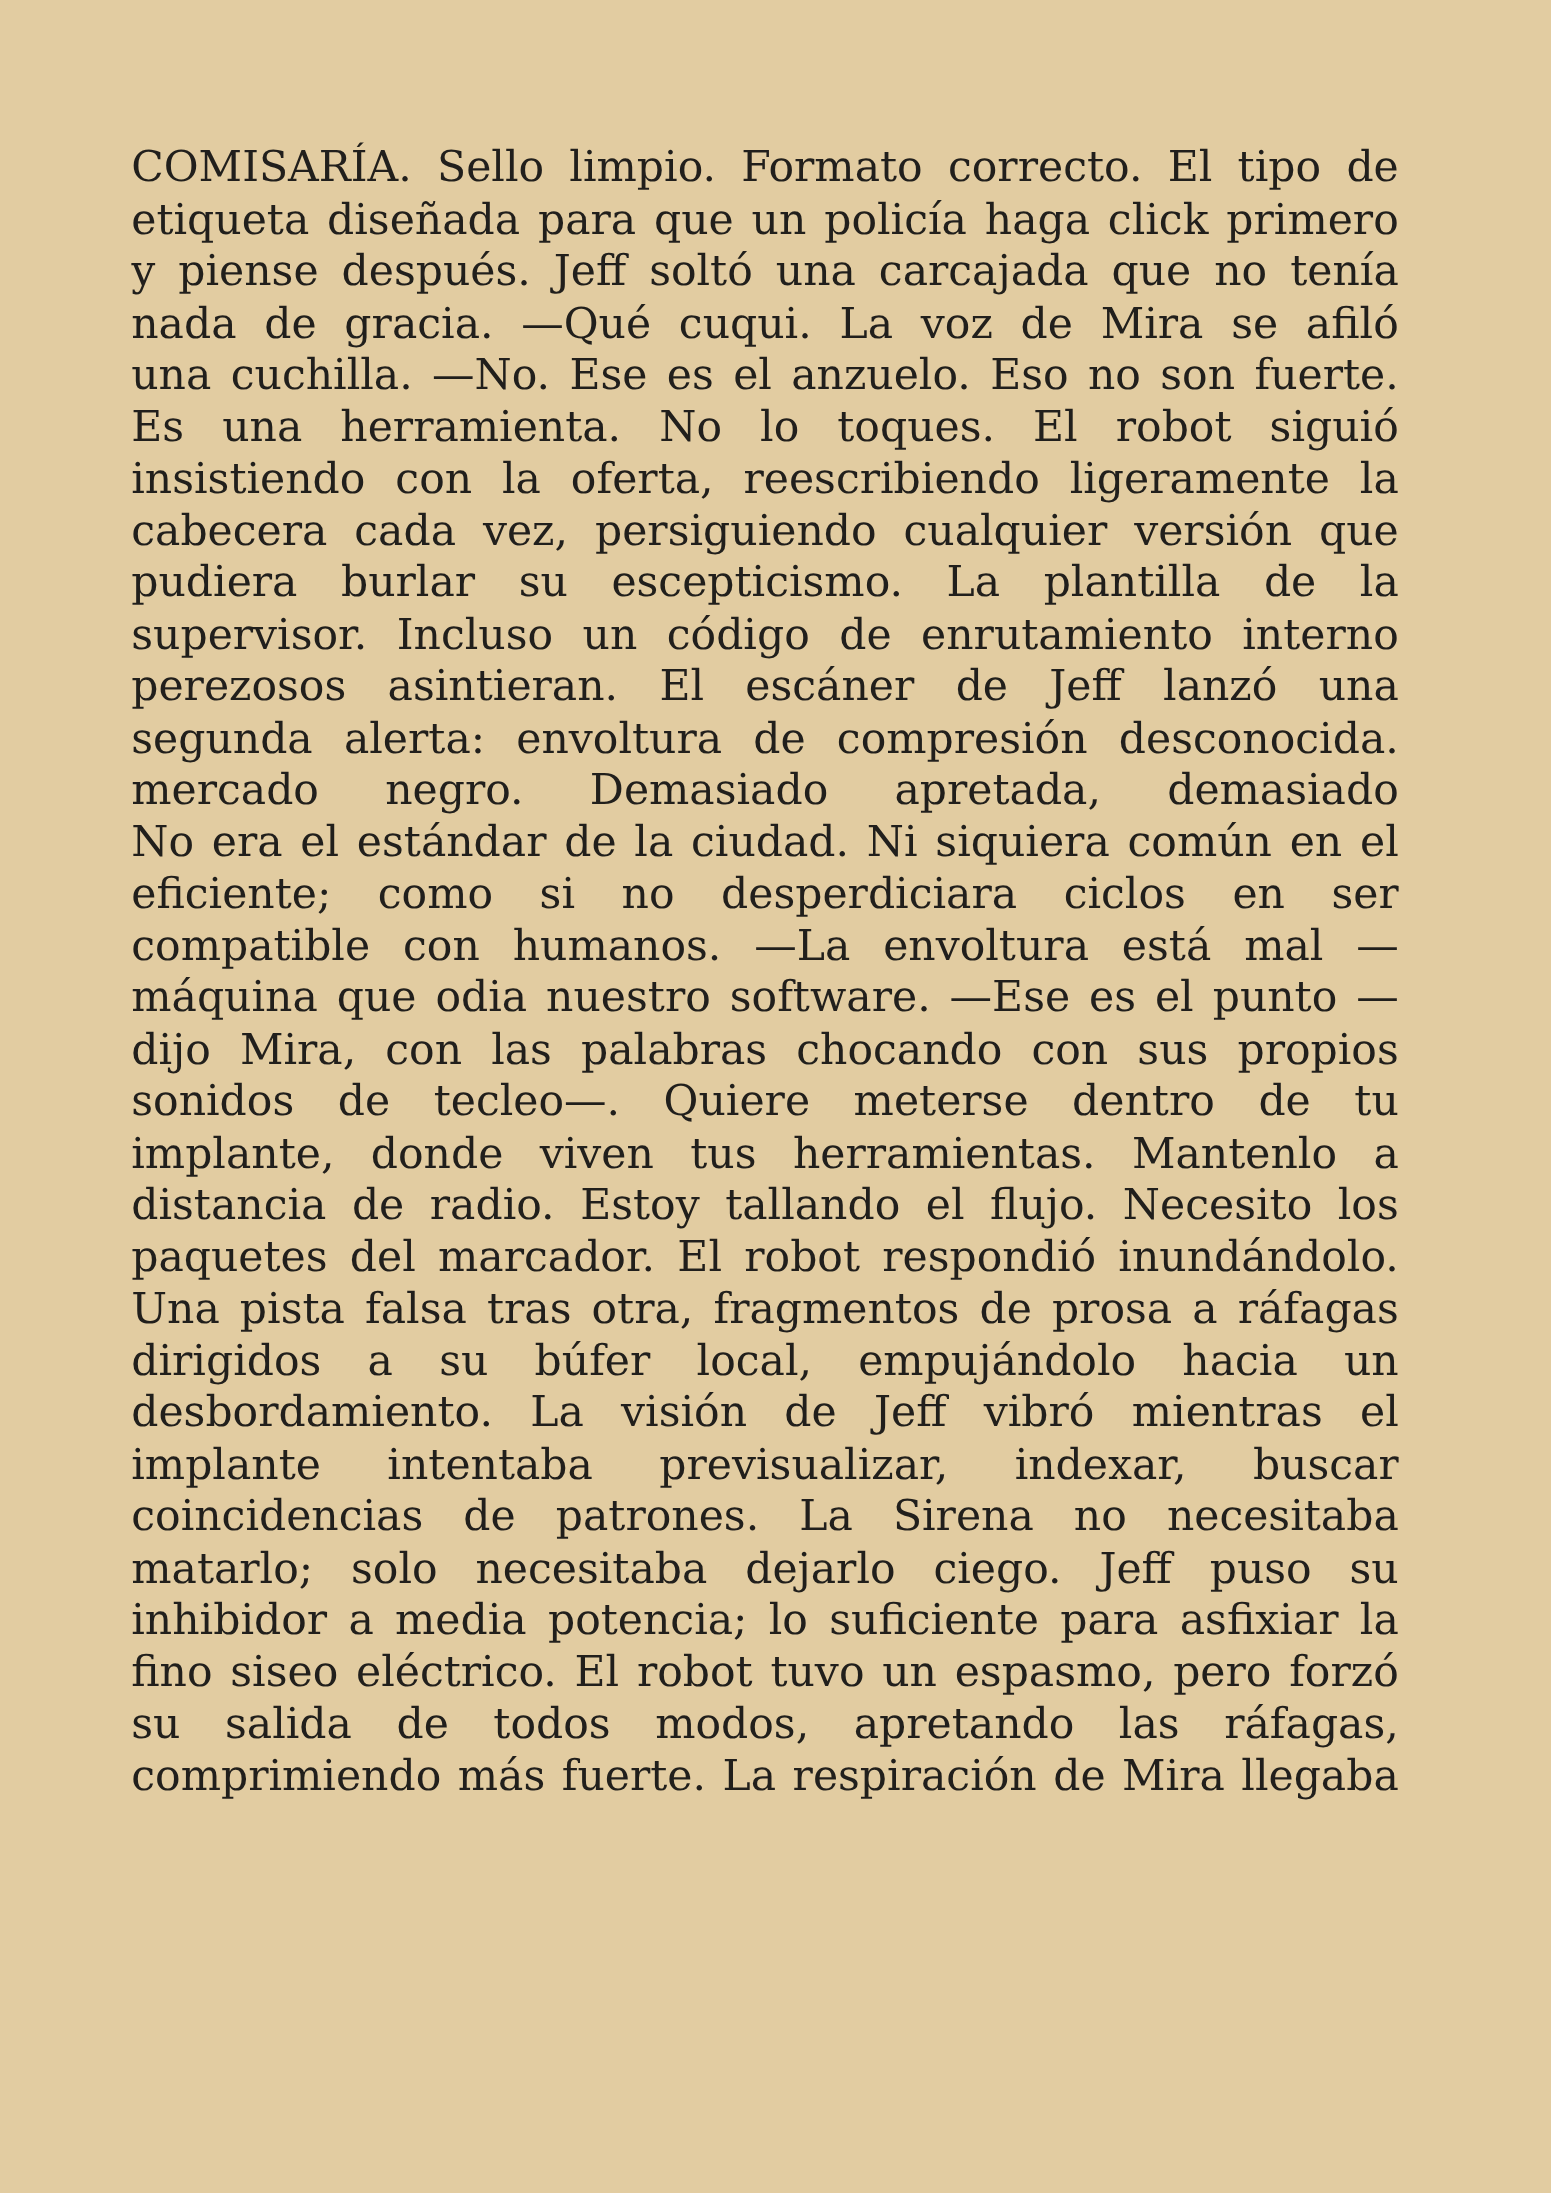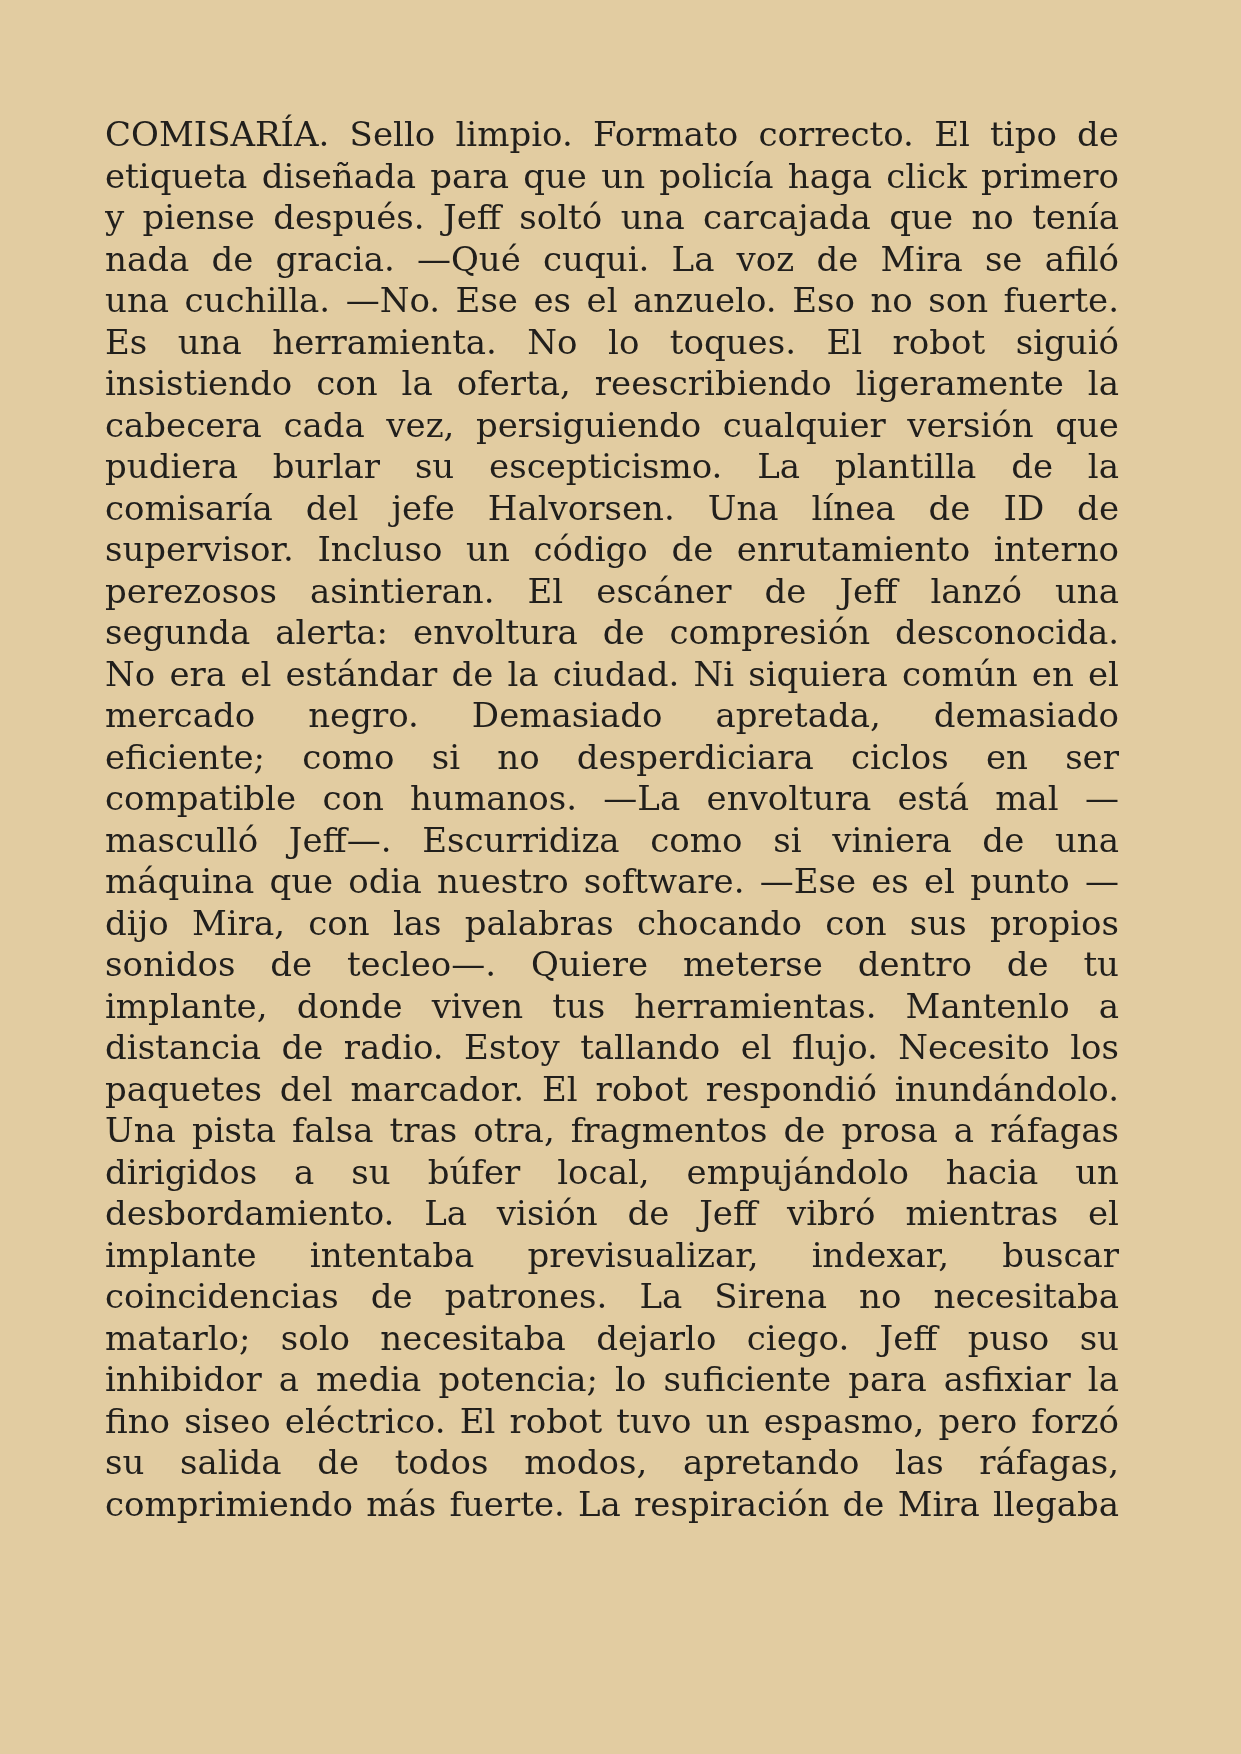--- a/index.html
+++ b/index.html
@@ -50,29 +50,27 @@
   <div class="text-block">
       <div class="line">COMISARÍA. Sello limpio. Formato correcto. El tipo de</div>
       <div class="line">etiqueta diseñada para que un policía haga click primero</div>
       <div class="line">y piense después. Jeff soltó una carcajada que no tenía</div>
       <div class="line">nada de gracia. —Qué cuqui. La voz de Mira se afiló como</div>
       <div class="line">una cuchilla. —No. Ese es el anzuelo. Eso no son fuerte.</div>
       <div class="line">Es una herramienta. No lo toques. El robot siguió</div>
       <div class="line">insistiendo con la oferta, reescribiendo ligeramente la</div>
       <div class="line">cabecera cada vez, persiguiendo cualquier versión que</div>
       <div class="line">pudiera burlar su escepticismo. La plantilla de la</div>
-      <div class="line">comisaría del jefe Halvorsen. Una línea de ID de</div>
       <div class="line">supervisor. Incluso un código de enrutamiento interno</div>
       <div class="line">perezosos asintieran. El escáner de Jeff lanzó una</div>
       <div class="line">segunda alerta: envoltura de compresión desconocida.</div>
+      <div class="line">mercado negro. Demasiado apretada, demasiado</div>
       <div class="line">No era el estándar de la ciudad. Ni siquiera común en el</div>
-      <div class="line">mercado negro. Demasiado apretada, demasiado</div>
       <div class="line">eficiente; como si no desperdiciara ciclos en ser</div>
       <div class="line">compatible con humanos. —La envoltura está mal —</div>
-      <div class="line">masculló Jeff—. Escurridiza como si viniera de una</div>
       <div class="line">máquina que odia nuestro software. —Ese es el punto —</div>
       <div class="line">dijo Mira, con las palabras chocando con sus propios</div>
       <div class="line">sonidos de tecleo—. Quiere meterse dentro de tu</div>
       <div class="line">implante, donde viven tus herramientas. Mantenlo a</div>
       <div class="line">distancia de radio. Estoy tallando el flujo. Necesito los</div>
       <div class="line">paquetes del marcador. El robot respondió inundándolo.</div>
       <div class="line">Una pista falsa tras otra, fragmentos de prosa a ráfagas</div>
       <div class="line">dirigidos a su búfer local, empujándolo hacia un</div>
       <div class="line">desbordamiento. La visión de Jeff vibró mientras el</div>
       <div class="line">implante intentaba previsualizar, indexar, buscar</div>

